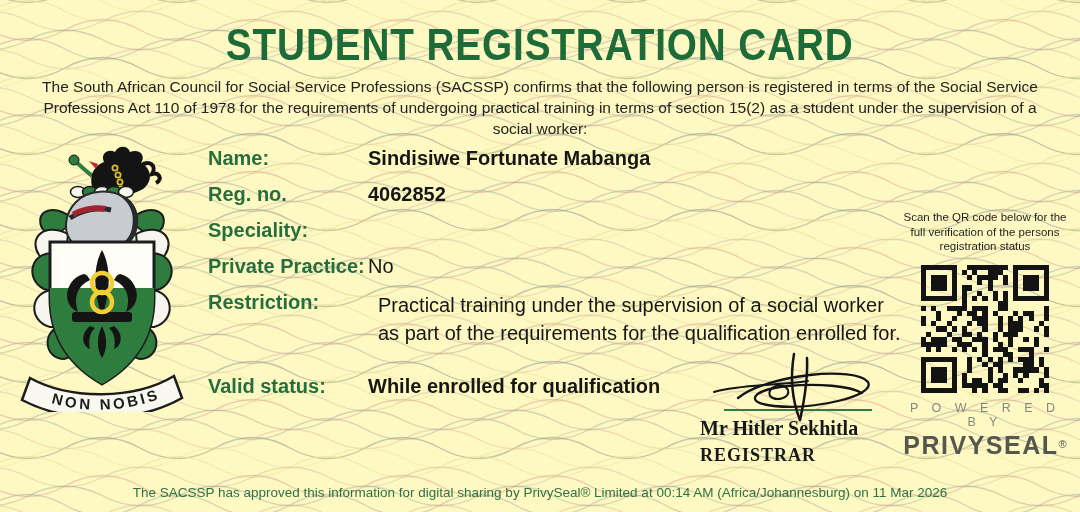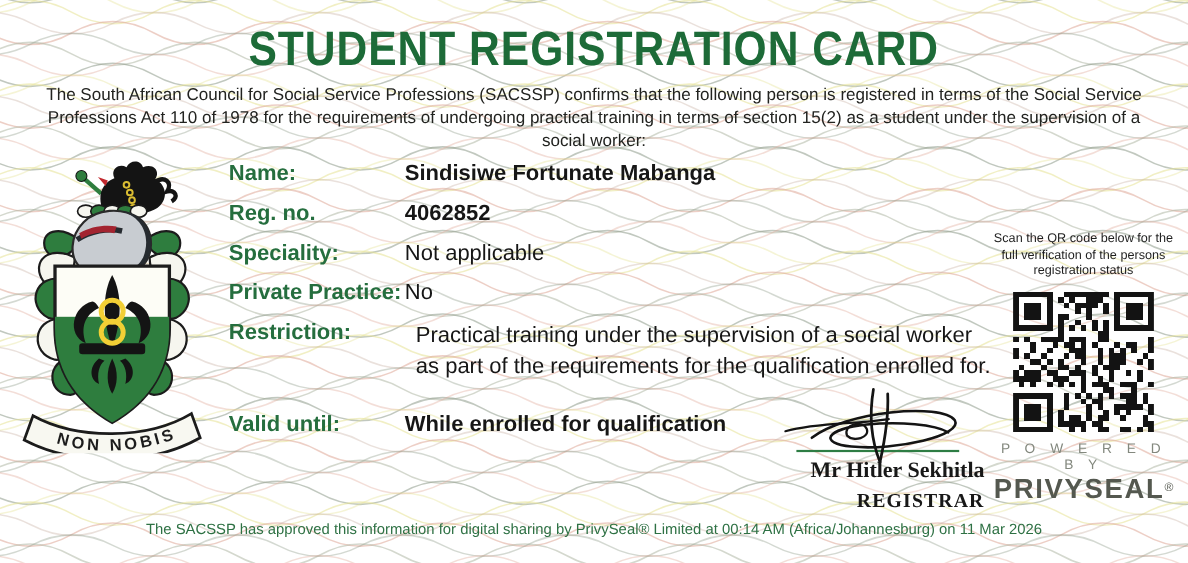--- a/index.html
+++ b/index.html
@@ -1,18 +1,18 @@
 <!DOCTYPE html>
 <html><head>
 <meta charset="utf-8">
 <style>
   html,body{margin:0;padding:0;background:#888;}
   .card{
     position:relative; width:1080px; height:512px; overflow:hidden;
-    background:#ffffff;
+    background:#fef9c3;
     font-family:"Liberation Sans", sans-serif;
   }
   svg.waves{position:absolute; left:0; top:0; width:1080px; height:512px; pointer-events:none;}
   .layer{position:absolute;}
   .title-wrap{position:absolute; left:0; top:20px; width:1080px; text-align:center;}
   .title{
     display:inline-block; font-size:44px; font-weight:bold; letter-spacing:1px;
     color:#1d6b38; transform:scaleX(.88); transform-origin:center; white-space:nowrap;
   }
   .intro{
@@ -22,34 +22,34 @@
   .crest{position:absolute; left:14px; top:146px; width:176px; height:266px;}
   .fields{position:absolute; left:208px; top:147px; width:700px;}
   .field-row{display:flex; align-items:flex-start; margin-bottom:13px;}
   .field-label{
     flex:0 0 160px; color:#256e3e; font-weight:bold; font-size:20px; line-height:23px;
   }
   .field-value{font-size:20px; line-height:23px; color:#161616;}
   .v-bold .field-value{font-weight:bold;}
   .row-restriction{margin-bottom:28px;gap:10px;}
   .row-restriction .field-value{width:545px; line-height:28px;}
-  .signature{position:absolute; left:700px; top:350px; width:195px; text-align:right;}
+  .signature{position:absolute; left:700px; top:350px; width:195px; text-align:left;}
   .sig-scribble{display:block; margin:0 auto -13px auto; width:175px; height:72px;}
   .sig-line{width:148px; margin:0 auto 6px auto; border-top:2.5px solid #2e7d44; height:0;}
   .sig-name{font-family:"Liberation Serif", serif; font-weight:bold; font-size:20px; color:#181818;}
   .sig-role{font-family:"Liberation Serif", serif; font-weight:bold; font-size:18px; letter-spacing:1px; color:#181818; margin-top:5px;}
   .qr-panel{position:absolute; left:903px; top:210px; width:164px; text-align:center;}
   .qr-instruction{font-size:11.5px; line-height:14.5px; color:#1f1f1f;}
   svg.qr{display:block; width:128px; height:128px; margin:11px auto 8px auto;}
   .powered-by{font-size:12.5px; letter-spacing:5px; color:#83887e; margin-bottom:2px;}
   .brand-row{color:#54584f; white-space:nowrap;}
   .brand{font-size:25px; font-weight:bold; letter-spacing:1.5px;}
   .brand-reg{font-size:11px; vertical-align:super;}
   .footer{
-    position:absolute; left:0; bottom:24px; width:1080px; text-align:center;
+    position:absolute; left:0; bottom:12px; width:1080px; text-align:center;
     font-size:13.5px; color:#2e7144;
   }
 </style>
 </head>
 <body>
 
 <div class="card">
 
   <svg class="waves" id="waves" viewBox="0 0 1080 512" aria-hidden="true">
       <path d="M -160 -8 c 25 14, 50 14, 75 0 c 25 -14, 50 -14, 75 0 c 25 14, 50 14, 75 0 c 25 -14, 50 -14, 75 0 c 25 14, 50 14, 75 0 c 25 -14, 50 -14, 75 0 c 25 14, 50 14, 75 0 c 25 -14, 50 -14, 75 0 c 25 14, 50 14, 75 0 c 25 -14, 50 -14, 75 0 c 25 14, 50 14, 75 0 c 25 -14, 50 -14, 75 0 c 25 14, 50 14, 75 0 c 25 -14, 50 -14, 75 0 c 25 14, 50 14, 75 0 c 25 -14, 50 -14, 75 0 c 25 14, 50 14, 75 0 c 25 -14, 50 -14, 75 0 c 25 14, 50 14, 75 0 c 25 -14, 50 -14, 75 0" fill="none" stroke="#8e9b8a" stroke-width="1.4" opacity="0.55"></path>
@@ -204,32 +204,31 @@
     <div class="field-row v-bold">
       <span class="field-label">Name:</span>
       <span class="field-value">Sindisiwe Fortunate Mabanga</span>
     </div>
     <div class="field-row v-bold">
       <span class="field-label">Reg. no.</span>
       <span class="field-value">4062852</span>
     </div>
     <div class="field-row">
       <span class="field-label">Speciality:</span>
-      <span class="field-value">Not applicable</span>
     </div>
     <div class="field-row">
       <span class="field-label">Private Practice:</span>
       <span class="field-value">No</span>
     </div>
     <div class="field-row row-restriction">
       <span class="field-label">Restriction:</span>
       <span class="field-value">Practical training under the supervision of a social worker as part of the requirements for the qualification enrolled for.</span>
     </div>
     <div class="field-row v-bold">
-      <span class="field-label">Valid until:</span>
+      <span class="field-label">Valid status:</span>
       <span class="field-value">While enrolled for qualification</span>
     </div>
   </div>
 
   <div class="signature layer">
     <svg class="sig-scribble" viewBox="0 0 175 72" aria-hidden="true">
       <g fill="none" stroke="#141414" stroke-linecap="round">
         <path d="M4 42 C34 34 64 36 98 31" stroke-width="2"></path>
         <path d="M28 48 C58 24 146 16 158 32 C166 46 104 60 64 56 C34 53 40 40 78 36 C108 33 140 36 152 43" stroke-width="2.3"></path>
         <path d="M60 46 C56 36 74 31 78 40 C81 48 66 52 60 46" stroke-width="2"></path>

